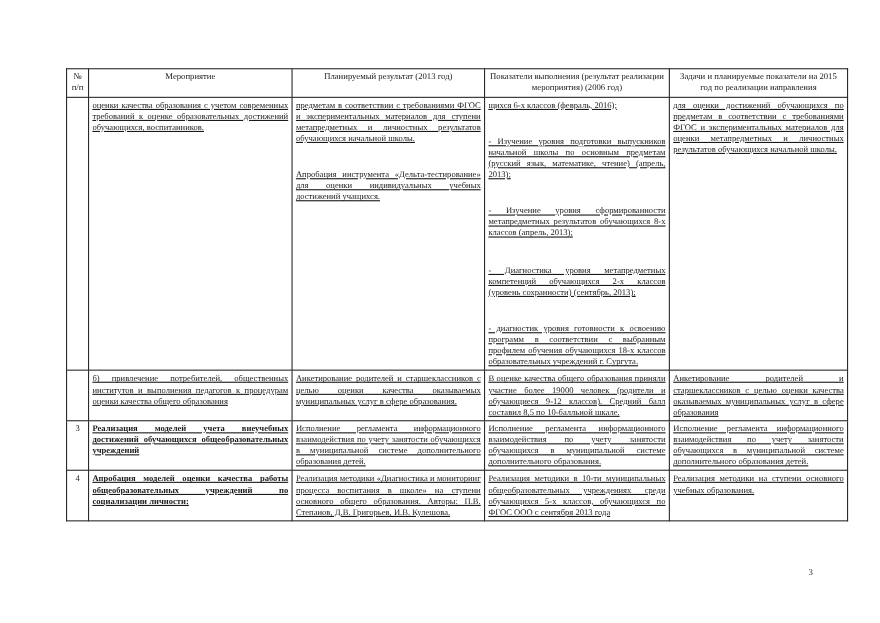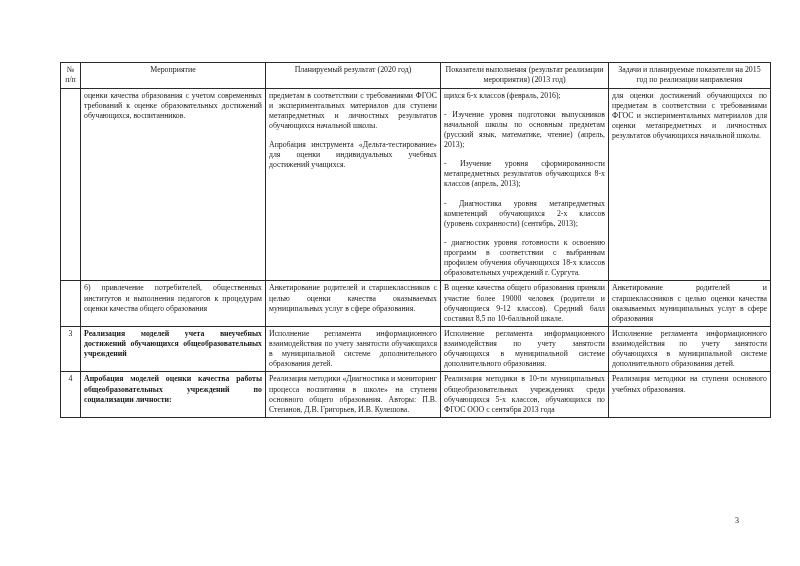--- a/index.html
+++ b/index.html
@@ -55,22 +55,22 @@
     padding-bottom: 4px;
     line-height: 1.30;
   }
   td.num-cell {
     text-align: center;
     font-weight: bold;
     padding-top: 3px;
   }
   .just { text-align: justify; text-align-last: left; }
   .bold { font-weight: bold; }
-  .para { margin: 0; }
-  .para + .para { margin-top: 9px; }
+  .para { margin: 0; text-decoration: underline; }
+  .para + .para { margin-top: 23px; }
   #page-number {
     position: absolute;
     left: 735px;
     top: 516px;
     font-size: 8px;
     font-family: "Liberation Serif", "DejaVu Serif", serif;
     color: #222;
   }
 </style>
 </head>
@@ -86,22 +86,22 @@
       <col class="c-ind">
       <col class="c-task">
     </colgroup>
     <thead>
       <tr>
         <td>
           <div>№</div>
           <div>п/п</div>
         </td>
         <td>Мероприятие</td>
-        <td>Планируемый результат (2020 год)</td>
-        <td>Показатели выполнения (результат реализации мероприятия) (2013 год)</td>
+        <td>Планируемый результат (2013 год)</td>
+        <td>Показатели выполнения (результат реализации мероприятия) (2006 год)</td>
         <td>Задачи и планируемые показатели на 2015 год по реализации направления</td>
       </tr>
     </thead>
     <tbody id="table-body">
         <tr>
           <td class="num-cell"></td>
           <td>
             <div class="para just">оценки качества образования  с учетом современных требований к оценке образовательных достижений обучающихся, воспитанников.</div>
           </td>
           <td>

